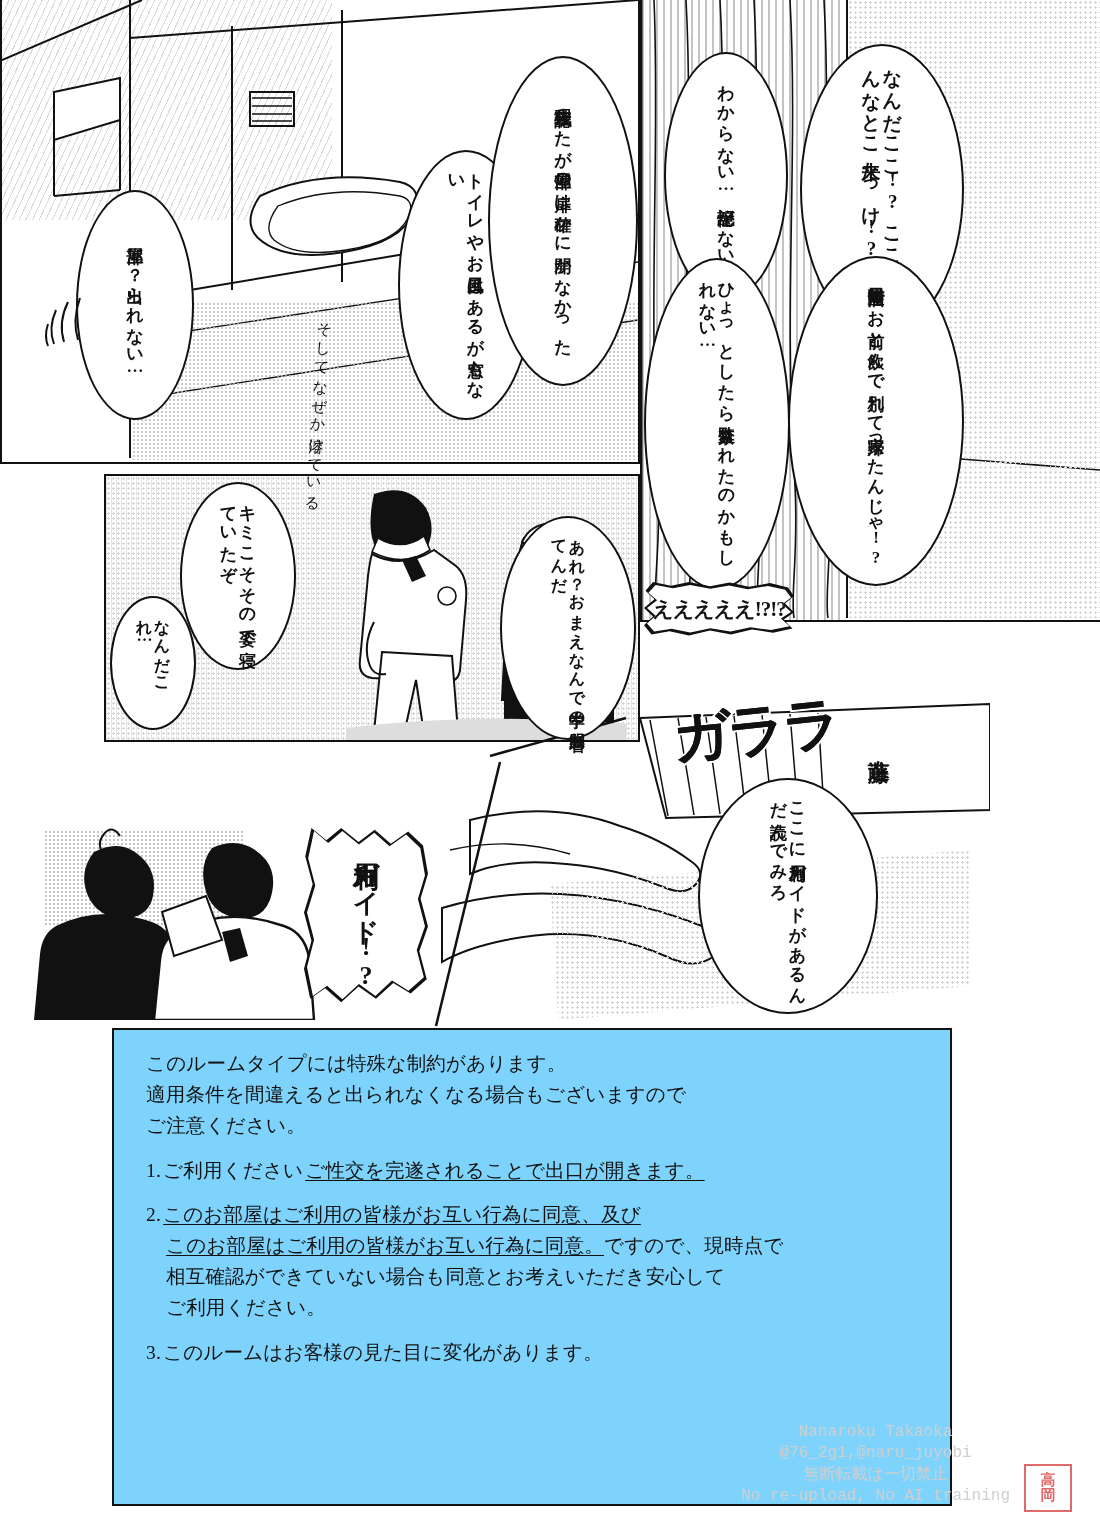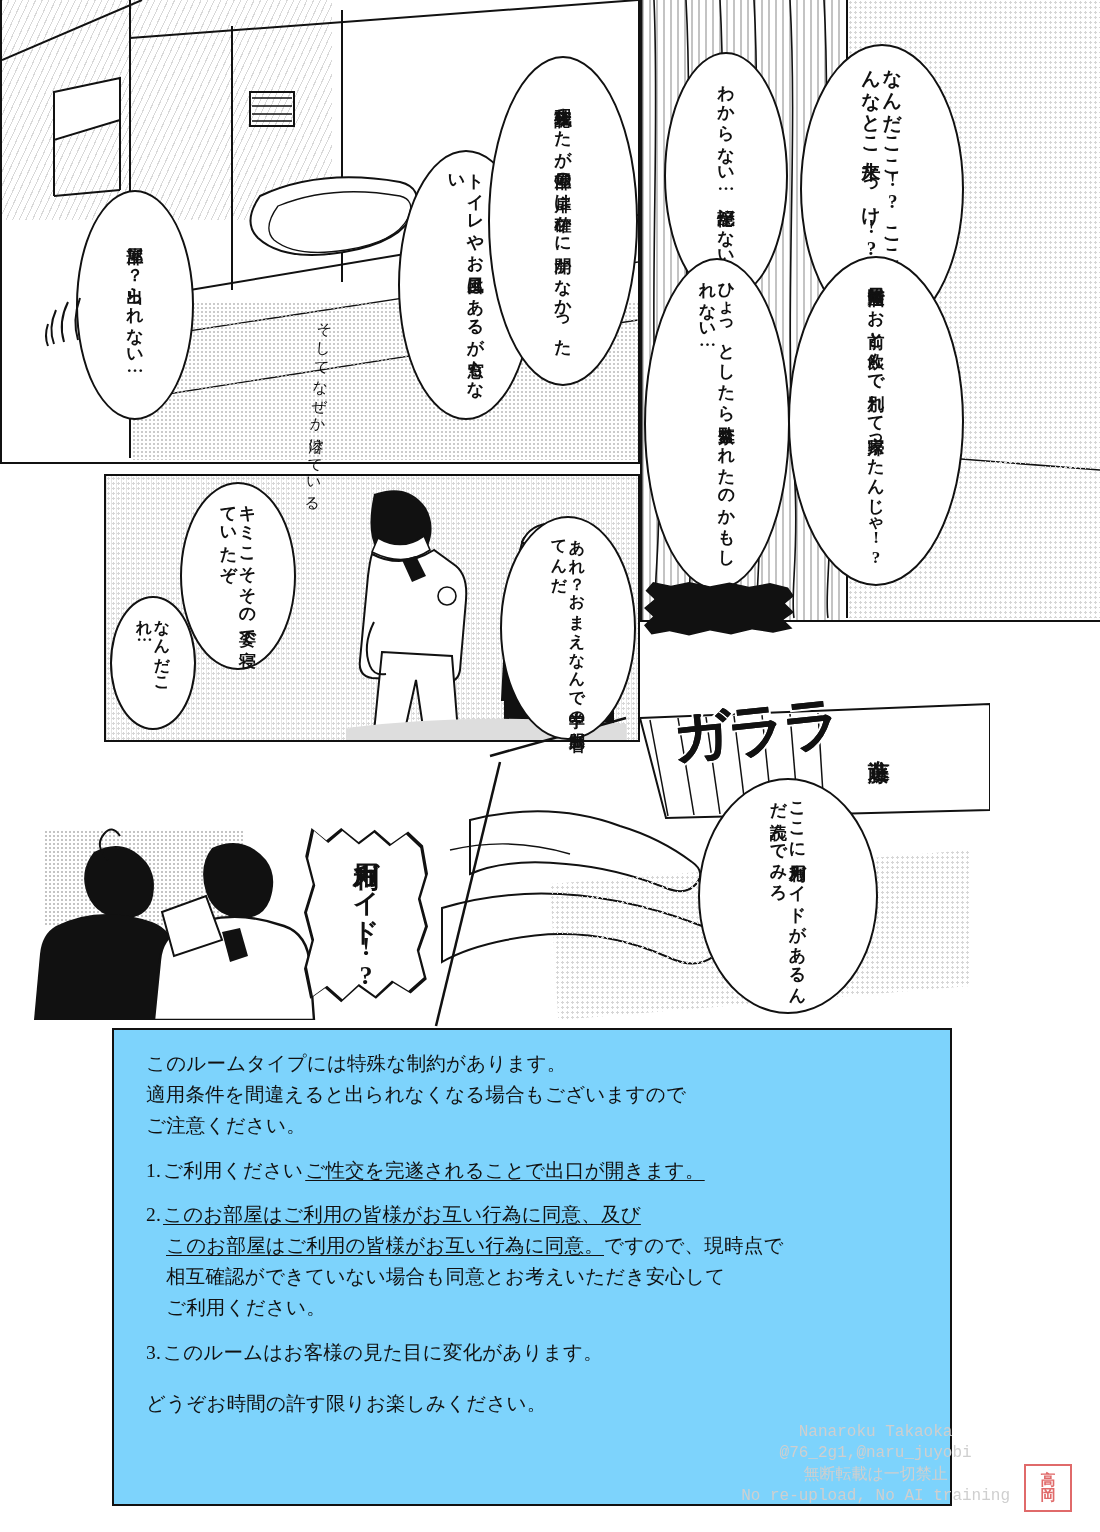--- a/index.html
+++ b/index.html
@@ -236,20 +236,23 @@
   <div class="bub" style="left:800px;top:44px;width:164px;height:290px;">
     <div class="v txt" style="font-size:19px;">なんだここ!?ここここんなとこ来たっけ!?</div>
   </div>
 
   <div class="bub" style="left:788px;top:256px;width:176px;height:330px;">
     <div class="v txt">昨日居酒屋でお前と飲んで別れて家帰ったんじゃ!?</div>
   </div>
 
   <div class="jagwrap" style="left:644px;top:582px;width:150px;height:54px;">
     <div class="inner"></div>
+    <div class="inner2">
+      <span class="h" style="font-size:21px;font-weight:700;letter-spacing:-1px;">えええええ!?!?</span>
+    </div>
   </div>
 
   <div class="bub" style="left:180px;top:482px;width:116px;height:188px;">
     <div class="v txt">キミこそその姿で寝ていたぞ</div>
   </div>
 
   <div class="bub" style="left:110px;top:596px;width:86px;height:134px;">
     <div class="v txt" style="font-size:16px;">なんだこれ…</div>
   </div>
 
@@ -309,21 +312,20 @@
       <p class="ind">ご利用ください。</p>
     </div>
 
     <div class="grp">
       <p class="num">
         <span>3.</span>
         <span>このルームはお客様の見た目に変化があります。</span>
       </p>
     </div>
 
-    <p style="margin-top:22px;">どうぞお時間の許す限りお楽しみください。</p>
   </div>
 
   <div class="credit" style="right:90px;bottom:24px;">
     <div>Nanaroku Takaoka</div>
     <div>@76_2g1,@naru_juyobi</div>
     <div>無断転載は一切禁止</div>
     <div>No re-upload, No AI training</div>
   </div>
   <div class="stamp">
     <span>高</span>

